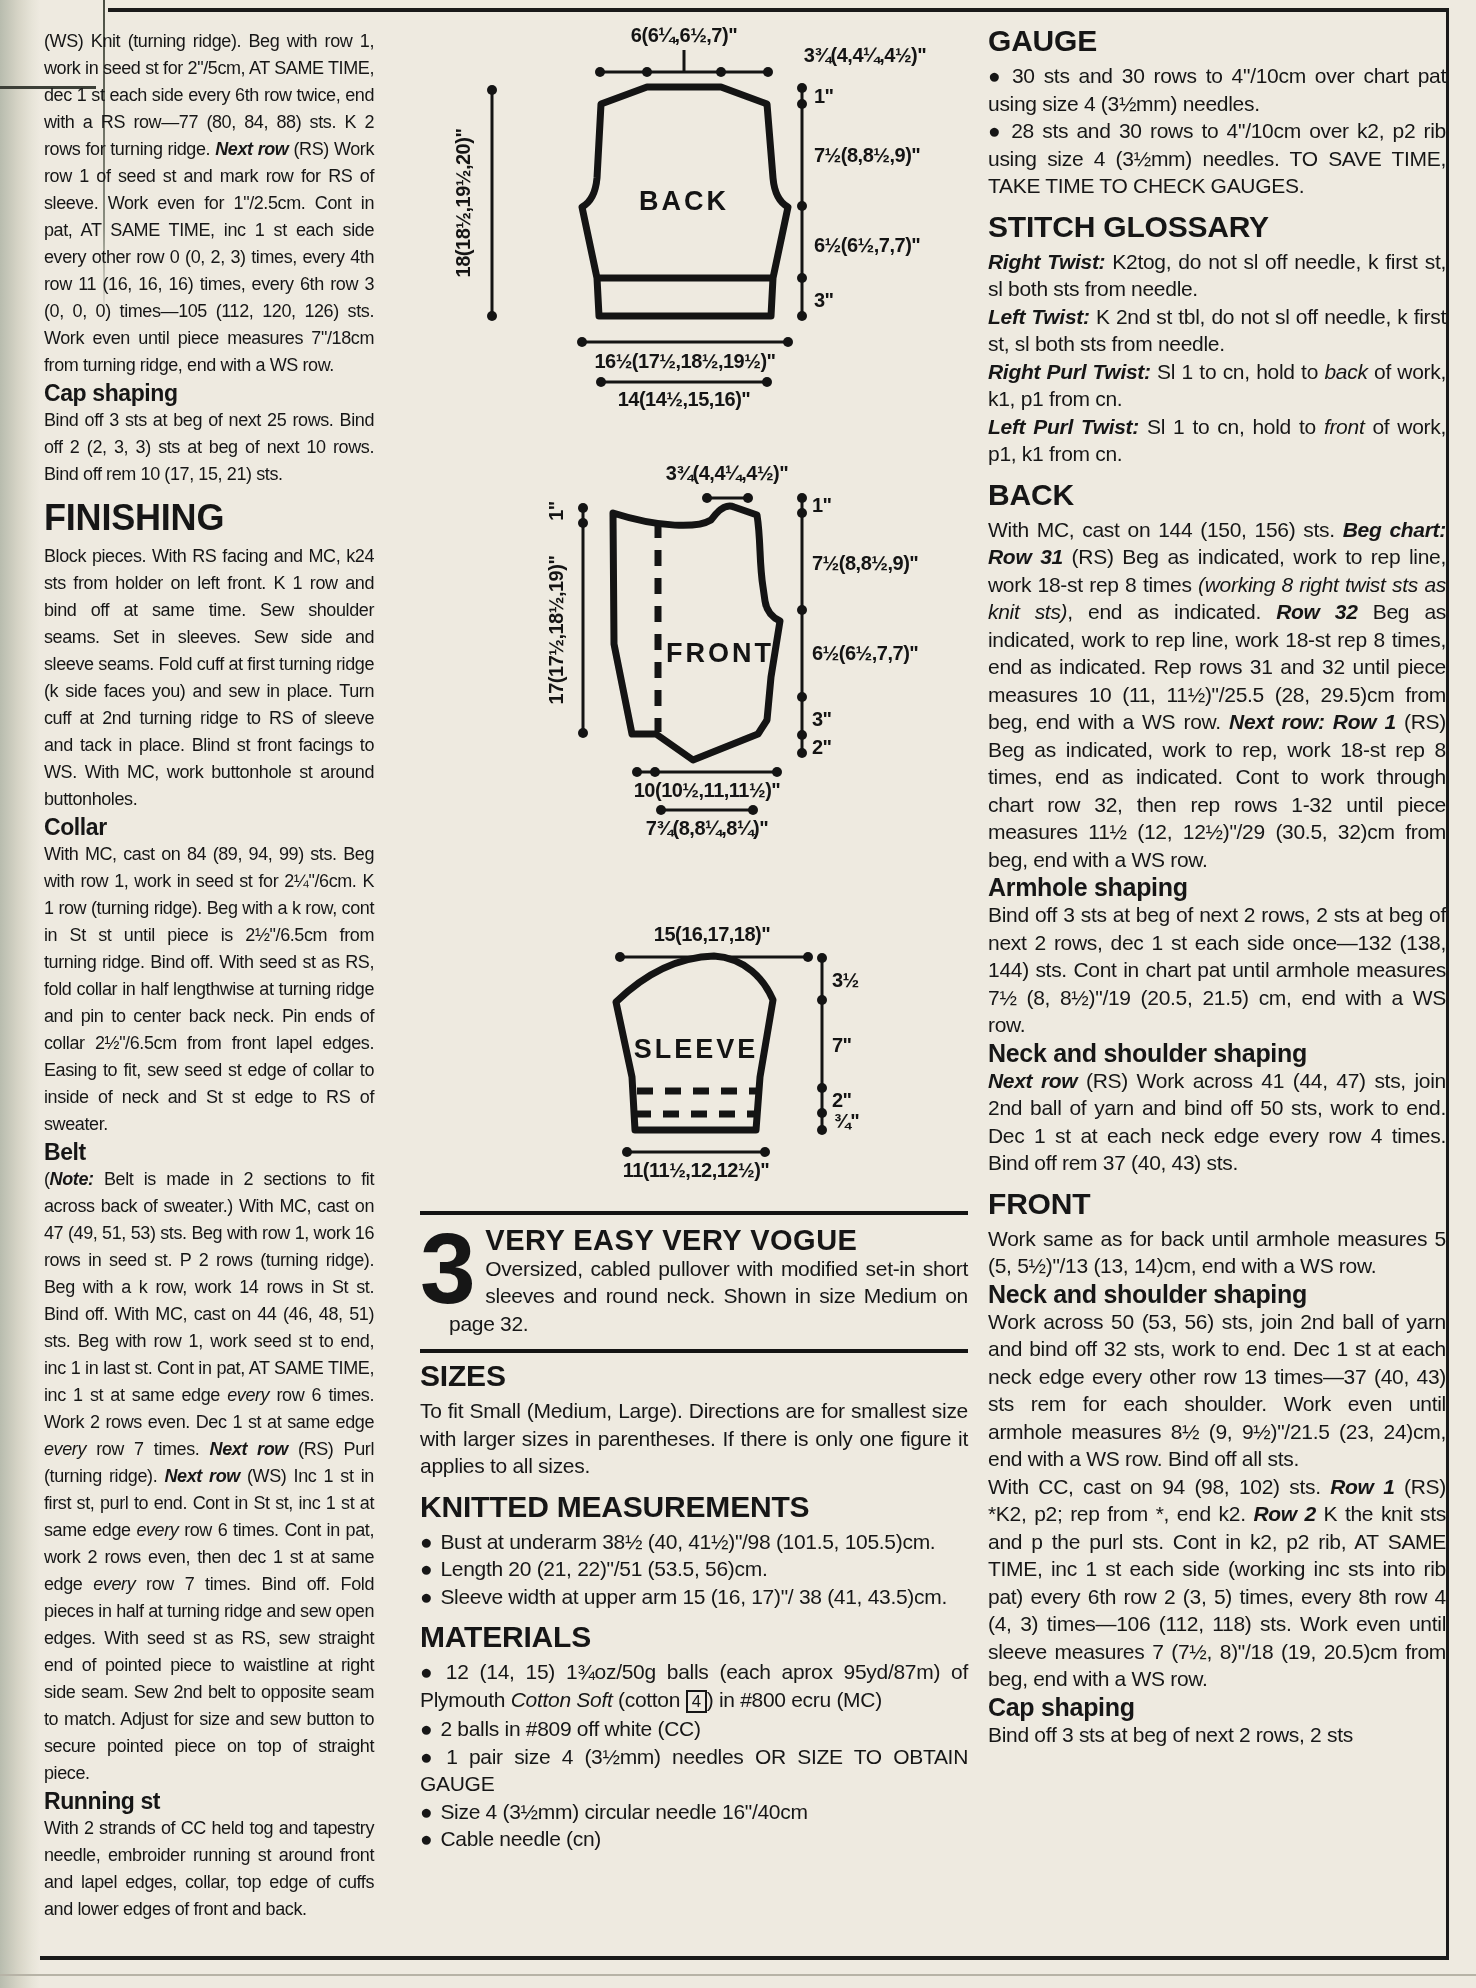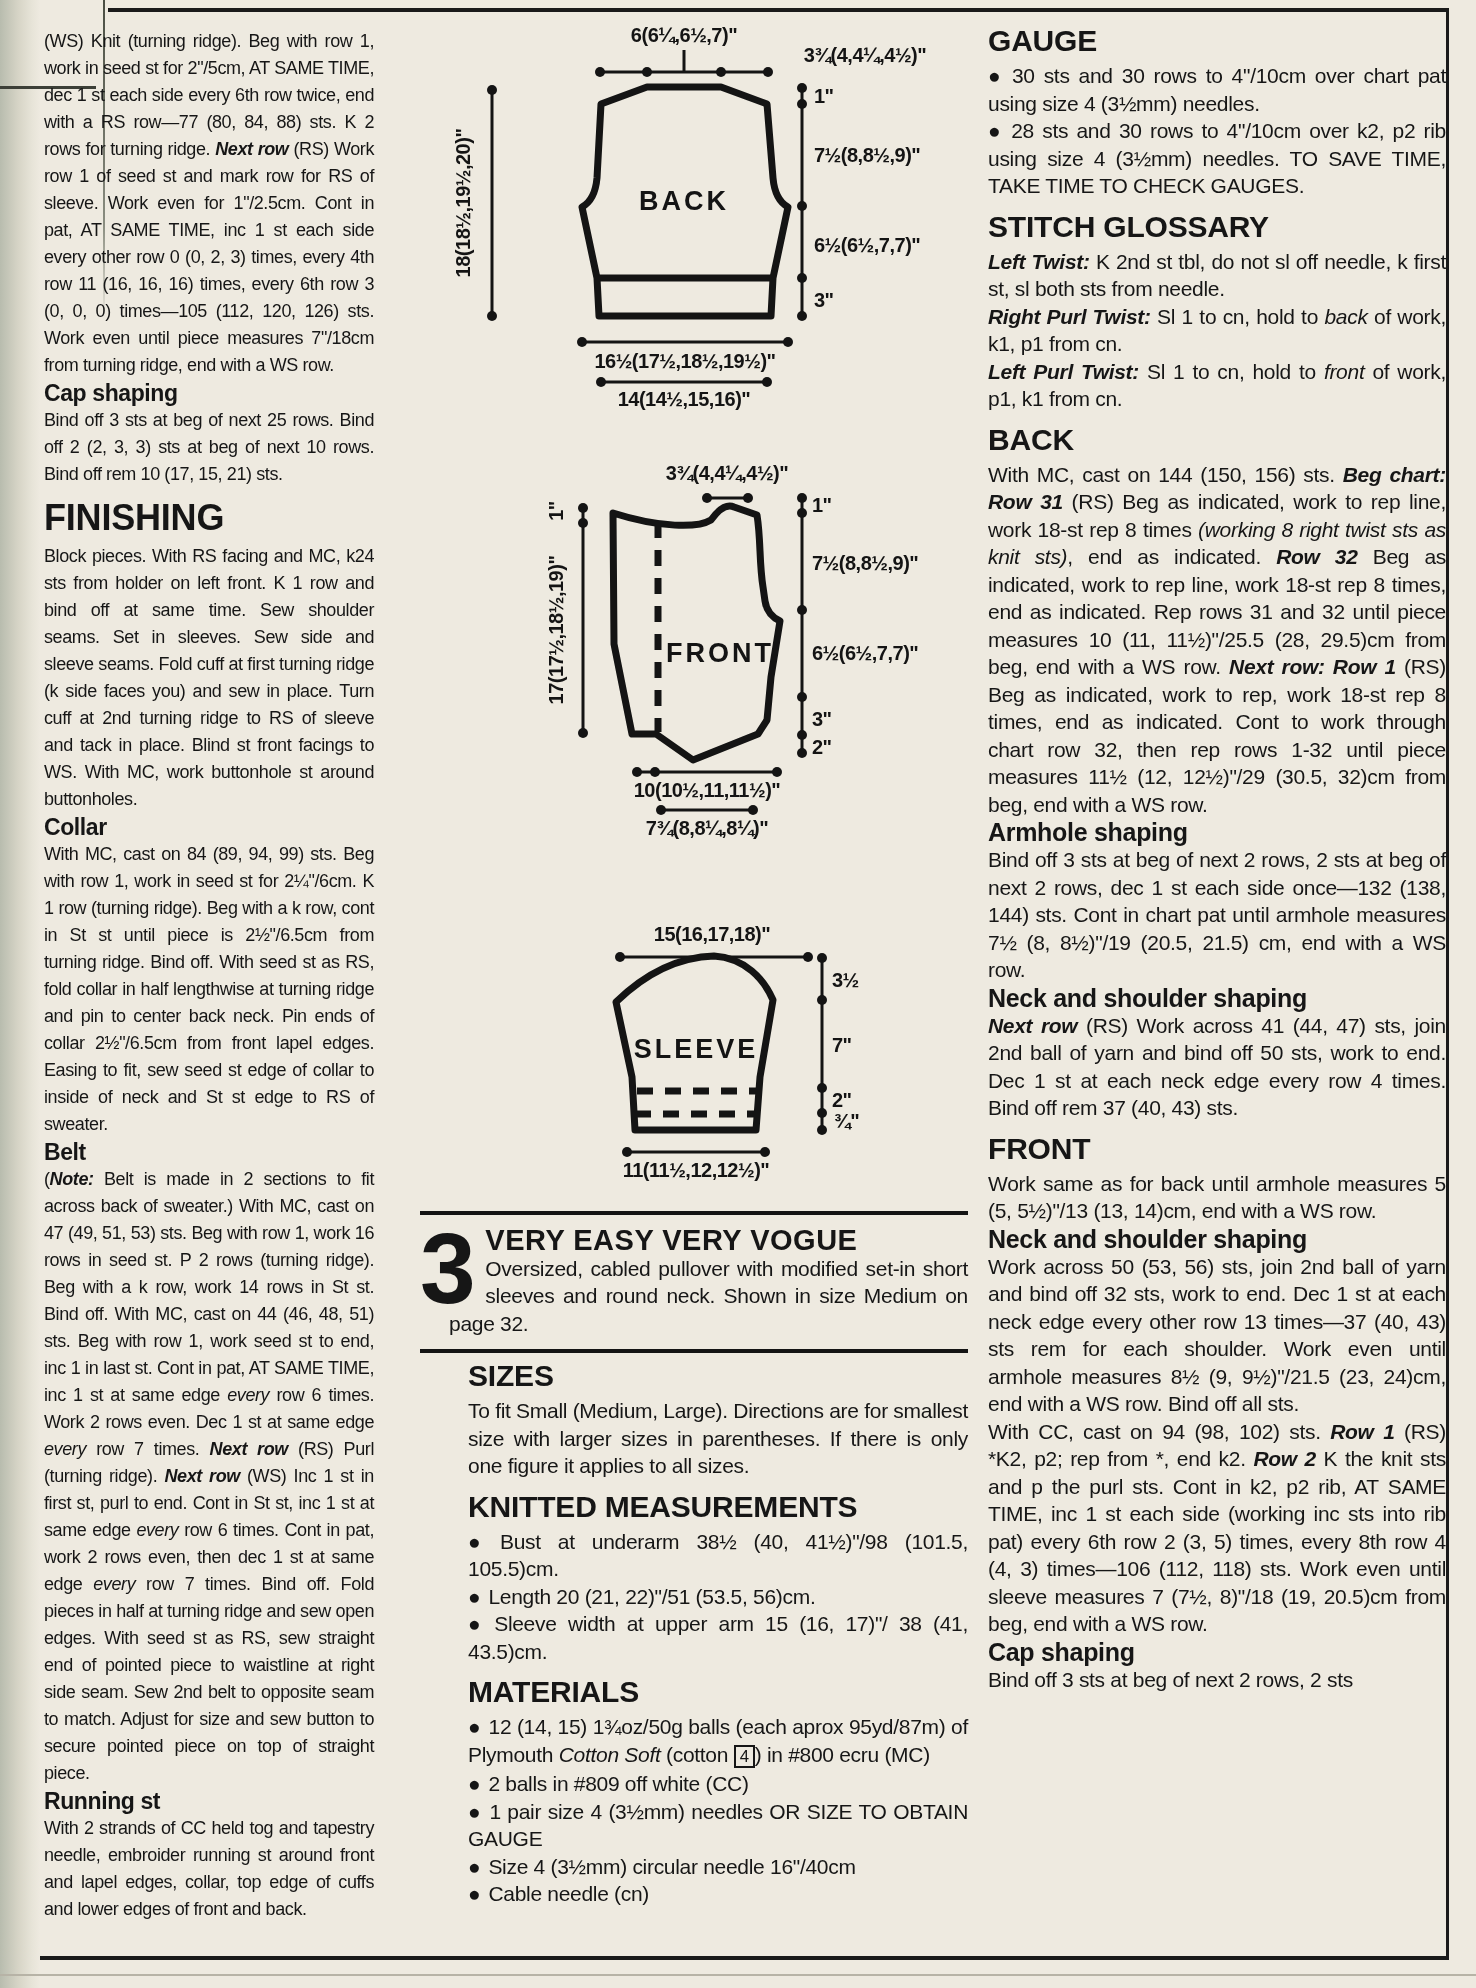--- a/index.html
+++ b/index.html
@@ -52,21 +52,21 @@
   .m-label{font:bold 20px "Liberation Sans","DejaVu Sans",sans-serif;fill:#141414;letter-spacing:-0.5px;}
   .p-label{font:bold 27px "Liberation Sans","DejaVu Sans",sans-serif;fill:#141414;letter-spacing:3px;}
 
   
   .intro{margin-top:28px;}
   .intro-rule{height:4px;background:#141414;margin:0;}
   .intro-body-wrap{padding:10px 0 12px;}
   .big-num{float:left;font-size:100px;line-height:82px;font-weight:bold;margin:2px 10px 0 0;}
   .intro-title{font-size:29px;font-weight:bold;letter-spacing:0.5px;display:block;padding-top:2px;}
   .intro-text{text-align:justify;margin-left:29px;}
-  .mid-blocks{margin-top:6px;margin-left:48px;}
+  .mid-blocks{margin-top:6px;}
 </style>
 </head>
 <body>
 
 <div class="page">
   <div class="edge-strip"></div>
   <div class="gutter-line"></div>
   <div class="tick-artifact"></div>
   <div class="rule-top"></div>
   <div class="rule-right"></div>
@@ -222,20 +222,21 @@
         <p class="blk-bullet"><span class="dot">●</span><span>Size 4 (3½mm) circular needle 16"/40cm</span></p>
         <p class="blk-bullet"><span class="dot">●</span><span>Cable needle (cn)</span></p>
       </div>
   </div>
 
   <div class="col col-right" id="col-right">
       <h3 class="blk-head"><span>GAUGE</span></h3>
       <p class="blk-bullet"><span class="dot">●</span><span>30 sts and 30 rows to 4"/10cm over chart pat using size 4 (3½mm) needles.</span></p>
       <p class="blk-bullet"><span class="dot">●</span><span>28 sts and 30 rows to 4"/10cm over k2, p2 rib using size 4 (3½mm) needles. TO SAVE TIME, TAKE TIME TO CHECK GAUGES.</span></p>
       <h3 class="blk-head"><span>STITCH GLOSSARY</span></h3>
+      <p class="blk-para"><span class="fbi">Right Twist:</span><span> K2tog, do not sl off needle, k first st, sl both sts from needle.</span></p>
       <p class="blk-para"><span class="fbi">Left Twist:</span><span> K 2nd st tbl, do not sl off needle, k first st, sl both sts from needle.</span></p>
       <p class="blk-para"><span class="fbi">Right Purl Twist:</span><span> Sl 1 to cn, hold to </span><span class="fi">back</span><span> of work, k1, p1 from cn.</span></p>
       <p class="blk-para"><span class="fbi">Left Purl Twist:</span><span> Sl 1 to cn, hold to </span><span class="fi">front</span><span> of work, p1, k1 from cn.</span></p>
       <h3 class="blk-head"><span>BACK</span></h3>
       <p class="blk-para"><span>With MC, cast on 144 (150, 156) sts. </span><span class="fbi">Beg chart: Row 31</span><span> (RS) Beg as indicated, work to rep line, work 18-st rep 8 times </span><span class="fi">(working 8 right twist sts as knit sts)</span><span>, end as indicated. </span><span class="fbi">Row 32</span><span> Beg as indicated, work to rep line, work 18-st rep 8 times, end as indicated. Rep rows 31 and 32 until piece measures 10 (11, 11½)"/25.5 (28, 29.5)cm from beg, end with a WS row. </span><span class="fbi">Next row: Row 1</span><span> (RS) Beg as indicated, work to rep, work 18-st rep 8 times, end as indicated. Cont to work through chart row 32, then rep rows 1-32 until piece measures 11½ (12, 12½)"/29 (30.5, 32)cm from beg, end with a WS row.</span></p>
       <h4 class="blk-sub"><span>Armhole shaping</span></h4>
       <p class="blk-para"><span>Bind off 3 sts at beg of next 2 rows, 2 sts at beg of next 2 rows, dec 1 st each side once—132 (138, 144) sts. Cont in chart pat until armhole measures 7½ (8, 8½)"/19 (20.5, 21.5) cm, end with a WS row.</span></p>
       <h4 class="blk-sub"><span>Neck and shoulder shaping</span></h4>
       <p class="blk-para"><span class="fbi">Next row</span><span> (RS) Work across 41 (44, 47) sts, join 2nd ball of yarn and bind off 50 sts, work to end. Dec 1 st at each neck edge every row 4 times. Bind off rem 37 (40, 43) sts.</span></p>
       <h3 class="blk-head"><span>FRONT</span></h3>

